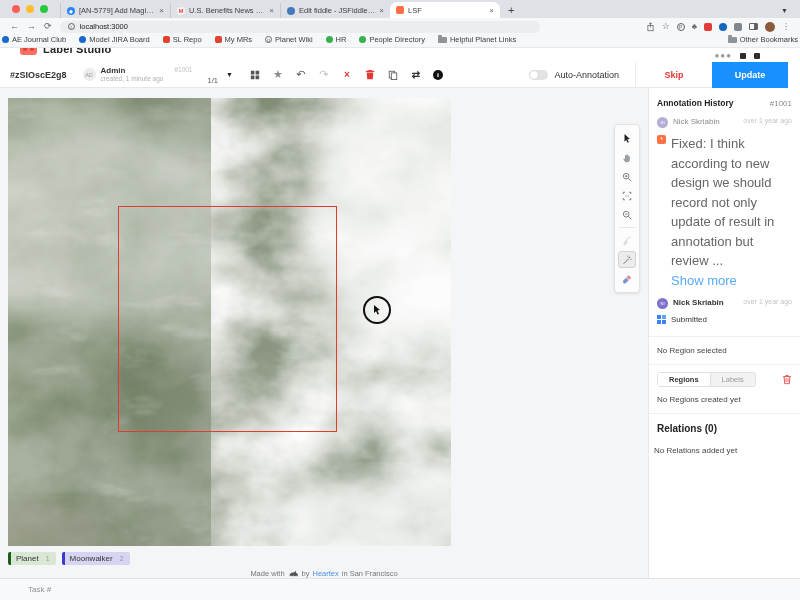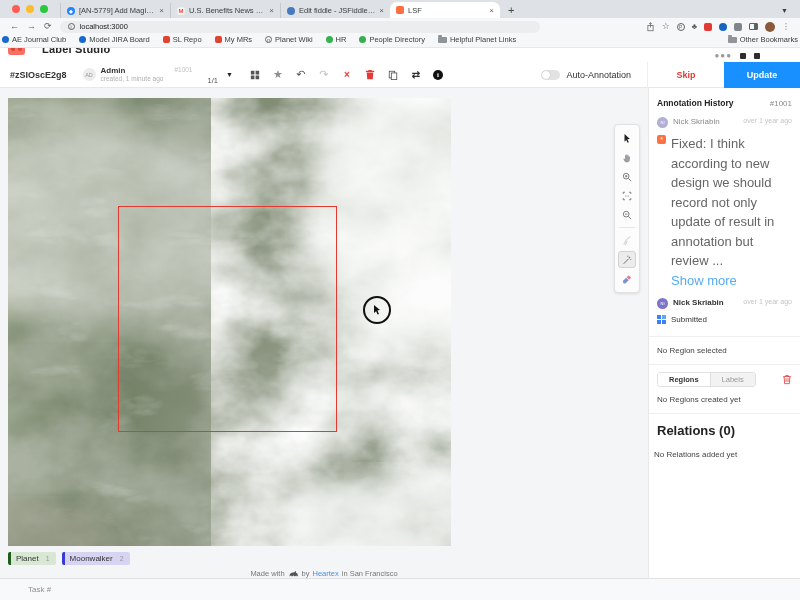--- a/index.html
+++ b/index.html
@@ -40,29 +40,29 @@
   
   .bkrow{position:absolute;top:35px;left:0;right:0;height:13px;background:#f6f7f8;border-bottom:1px solid #e6e8ea;display:flex;align-items:flex-start;gap:13px;padding:0 2px;font-size:7.5px;color:#3c4043}
   .bk{display:flex;align-items:center;gap:3px;white-space:nowrap}
   .bki{width:7px;height:7px;border-radius:50%;flex:none;display:flex;align-items:center;justify-content:center;font-size:5px}
   .bki.blue{background:#1769d0}.bki.red{background:#e2432e;border-radius:2px}.bki.pw{border:1px solid #666;color:#666}.bki.green{background:#36b14e}
   .folder{width:9px;height:6px;background:#8f9499;border-radius:1px;position:relative;flex:none}
   .folder::before{content:"";position:absolute;top:-2px;left:0;width:4px;height:2px;background:#8f9499;border-radius:1px 1px 0 0}
   .bk.other{margin-left:auto}
   
   .logorow{position:absolute;top:48px;left:0;right:0;height:14px;background:#fff;overflow:hidden}
-  .ls-logo{position:absolute;left:8px;top:-5px;display:flex;align-items:flex-start;gap:17px}
+  .ls-logo{position:absolute;left:20px;top:-5px;display:flex;align-items:flex-start;gap:6px}
   .ls-logo-ic{width:17px;height:12px;background:#f96f62;border-radius:3px;position:relative}
   .ls-logo-ic::after{content:"";position:absolute;left:3px;top:4px;width:4px;height:4px;background:#d8453a;border-radius:50%;box-shadow:7px 0 0 #d8453a}
   .ls-logo-text{font-size:11px;font-weight:bold;color:#262626;letter-spacing:.2px}
   .hdr-mini{position:absolute;right:40px;top:3px;display:flex;gap:8px;align-items:center}
   .mini-dots{color:#9a9a9a;font-size:8px;letter-spacing:1px}
   .mini-sq{width:6px;height:6px;background:#2d2d2d;border-radius:1px}
   
-  .toolbar{position:absolute;top:62px;left:0;right:0;height:26px;background:#fff;border-bottom:1px solid #e8e8e8;display:flex;align-items:center}
+  .toolbar{position:absolute;top:62px;left:0;right:12px;height:26px;background:#fff;border-bottom:1px solid #e8e8e8;display:flex;align-items:center}
   .task-id{font-size:9px;font-weight:bold;color:#333;padding:0 16px 0 10px}
   .annotator{display:flex;align-items:center;gap:5px}
   .ad-ava{width:13px;height:13px;border-radius:50%;background:#ececec;color:#9a9a9a;font-size:5.5px;display:flex;align-items:center;justify-content:center}
   .a-col{display:flex;flex-direction:column;line-height:1.15}
   .a-name{font-size:8px;font-weight:bold;color:#333}
   .a-meta{font-size:6.5px;color:#b0b0b0}
   .a-id{font-size:6.5px;color:#c0c0c0;align-self:flex-start;margin:2px 0 0 6px}
   .counter{font-size:7.5px;color:#555;margin:12px 3px 0 10px}
   .chev{font-size:7px;color:#222;font-weight:bold}
   .ticons{display:flex;align-items:center;gap:11px;margin-left:16px}
@@ -118,21 +118,21 @@
   .ls-sq span:nth-child(2){background:#60a5fa}
   .sb-div{height:1px;background:#efefef;margin:7px -8px}
   .no-region{margin:9px 0;color:#444;font-size:8px}
   .tabrow{display:flex;align-items:center;margin:7px 0 8px 0}
   .seg{display:flex;border:1px solid #e0e0e0;border-radius:3px;overflow:hidden}
   .seg-btn{padding:2px 11px;font-size:7.5px}
   .seg-btn.active{background:#fff;color:#333;font-weight:bold}
   .seg-btn.inactive{background:#f2f2f2;color:#9a9a9a;border-left:1px solid #e0e0e0}
   .trash-btn{margin-left:auto;display:flex}
   .no-regions{margin:2px 0 9px 0;color:#444}
-  .relations{font-size:13px;font-weight:bold;color:#222;margin:9px 0 12px 0}
+  .relations{font-size:10px;font-weight:bold;color:#222;margin:9px 0 12px 0}
   .no-relations{color:#444;margin-left:-3px}
   
   .bottom{position:absolute;left:0;right:0;bottom:0;height:22px;background:#f7f9fa;border-top:1px solid #e2e2e2;display:flex;align-items:center;padding-left:28px;font-size:8px;color:#8a9296}
 </style>
 </head>
 <body>
 
 <div class="app">
 
   <div class="tabs">

